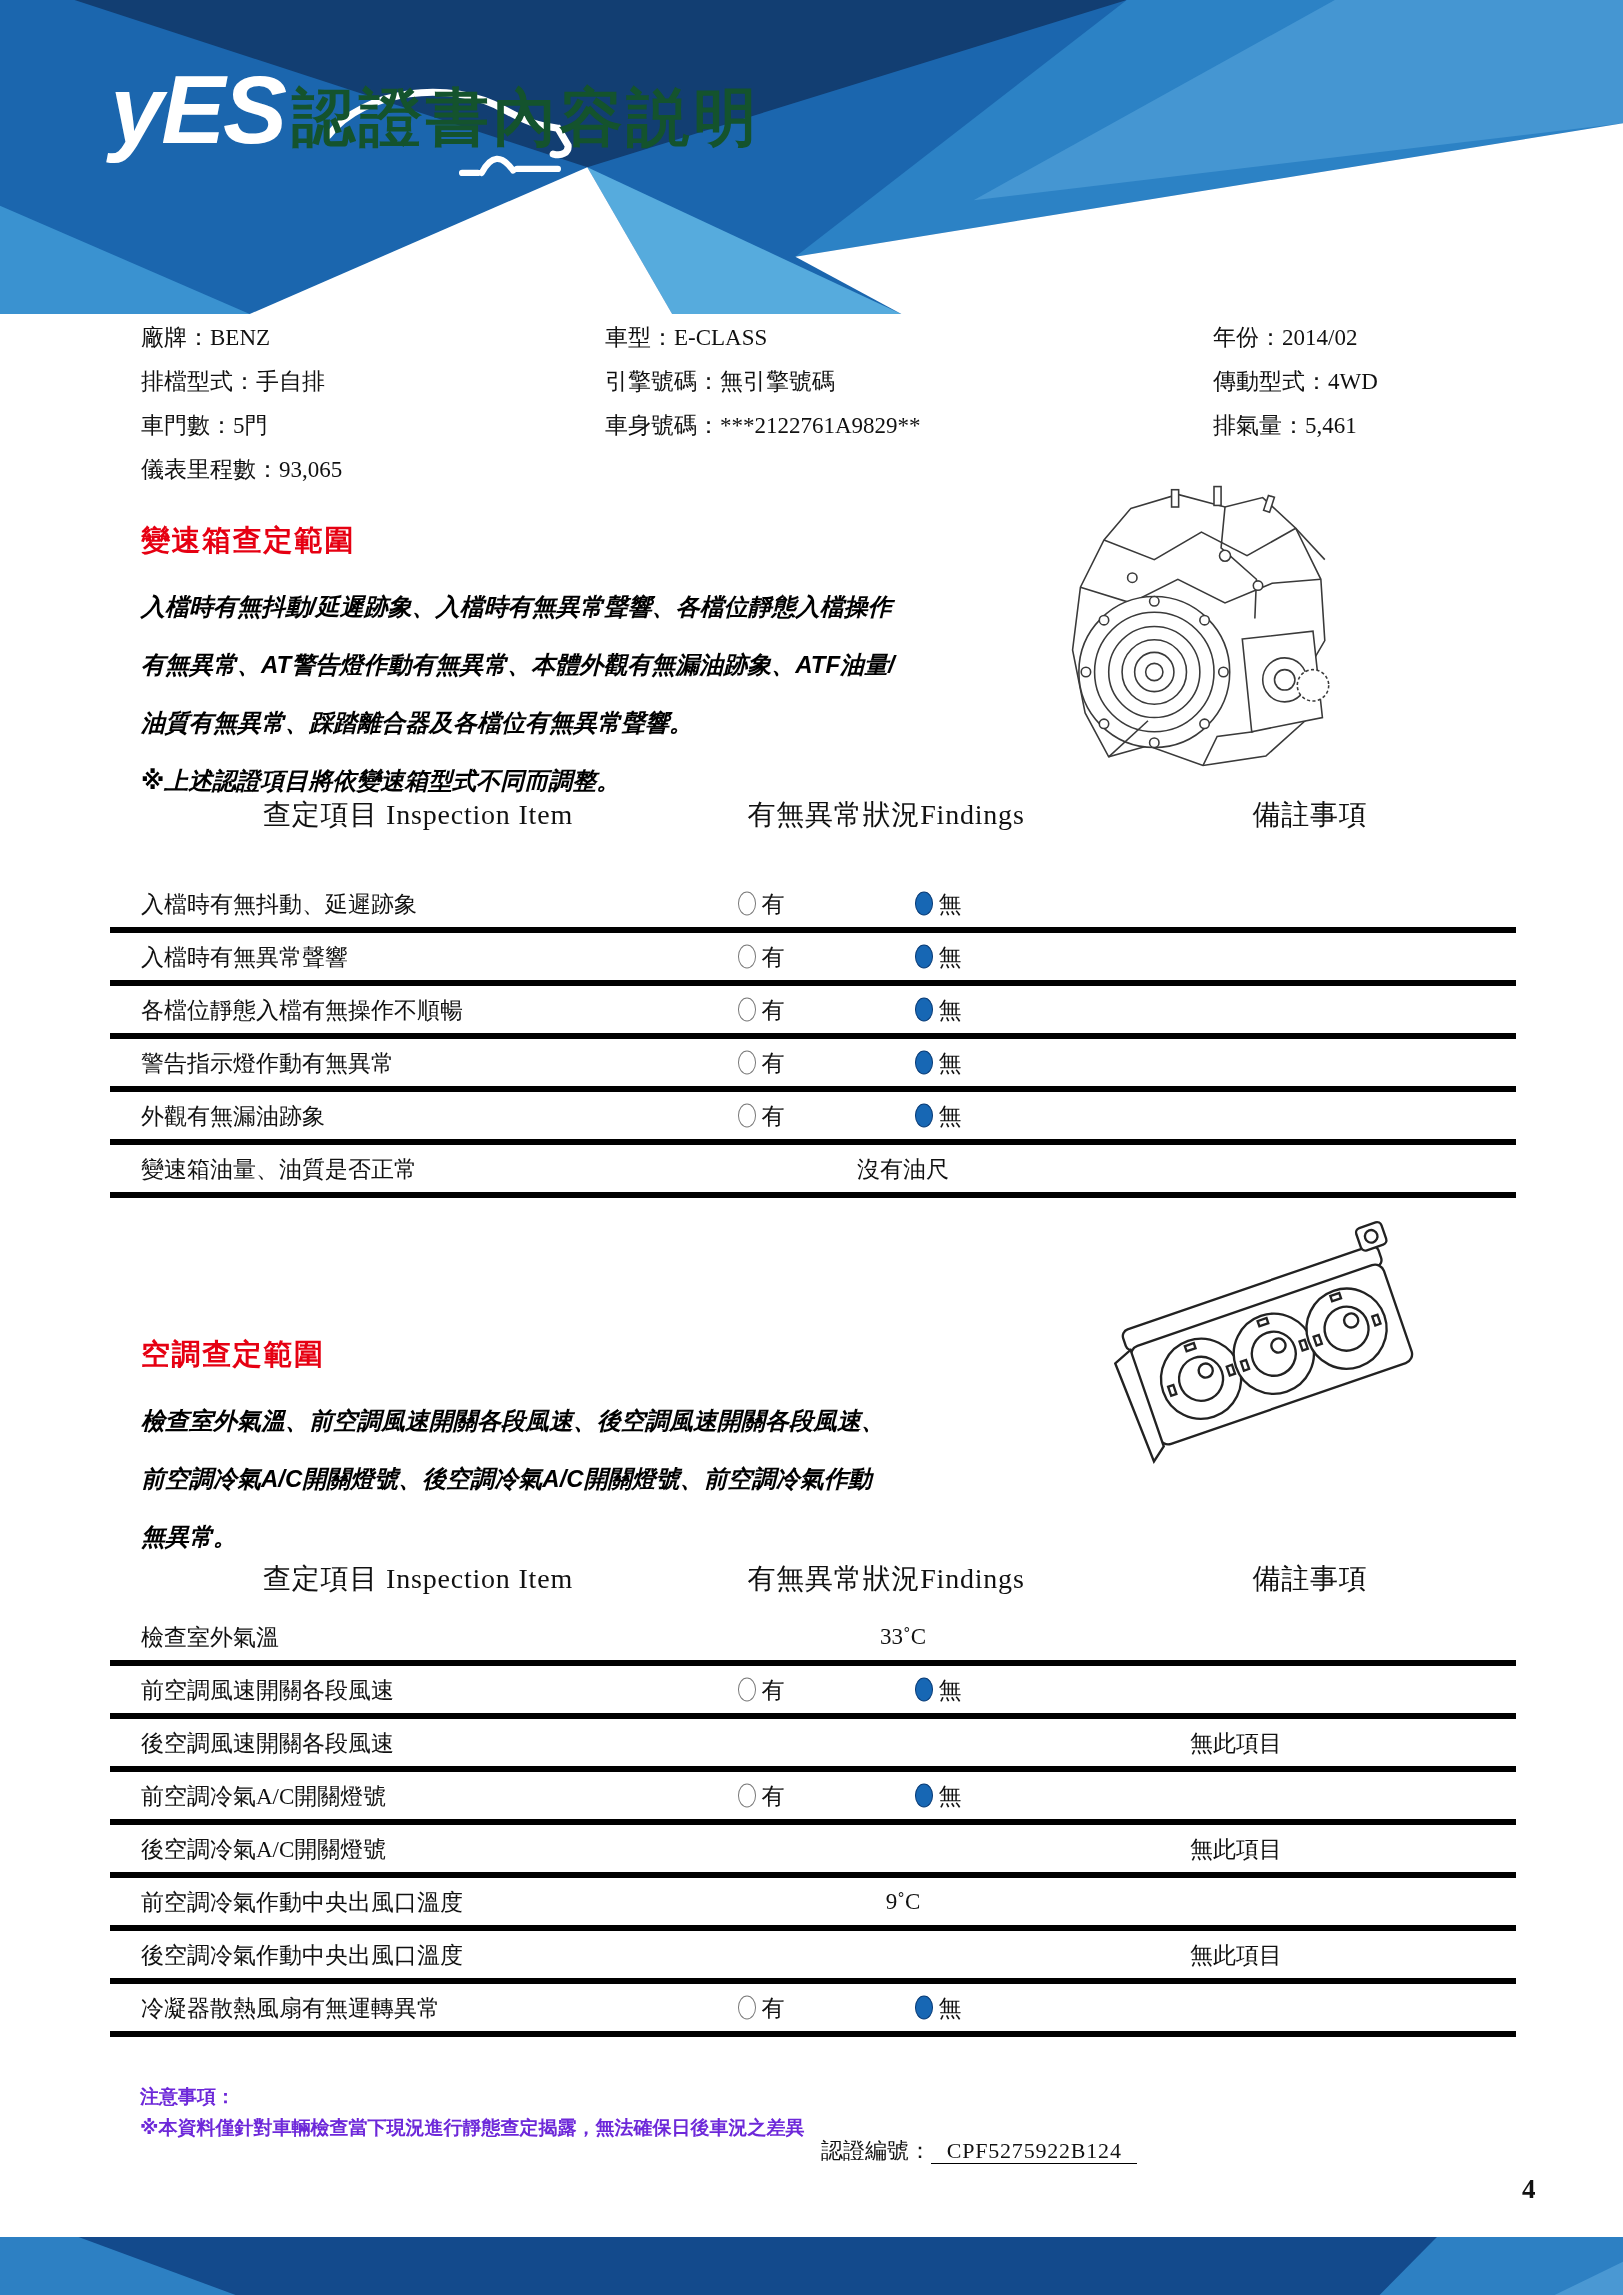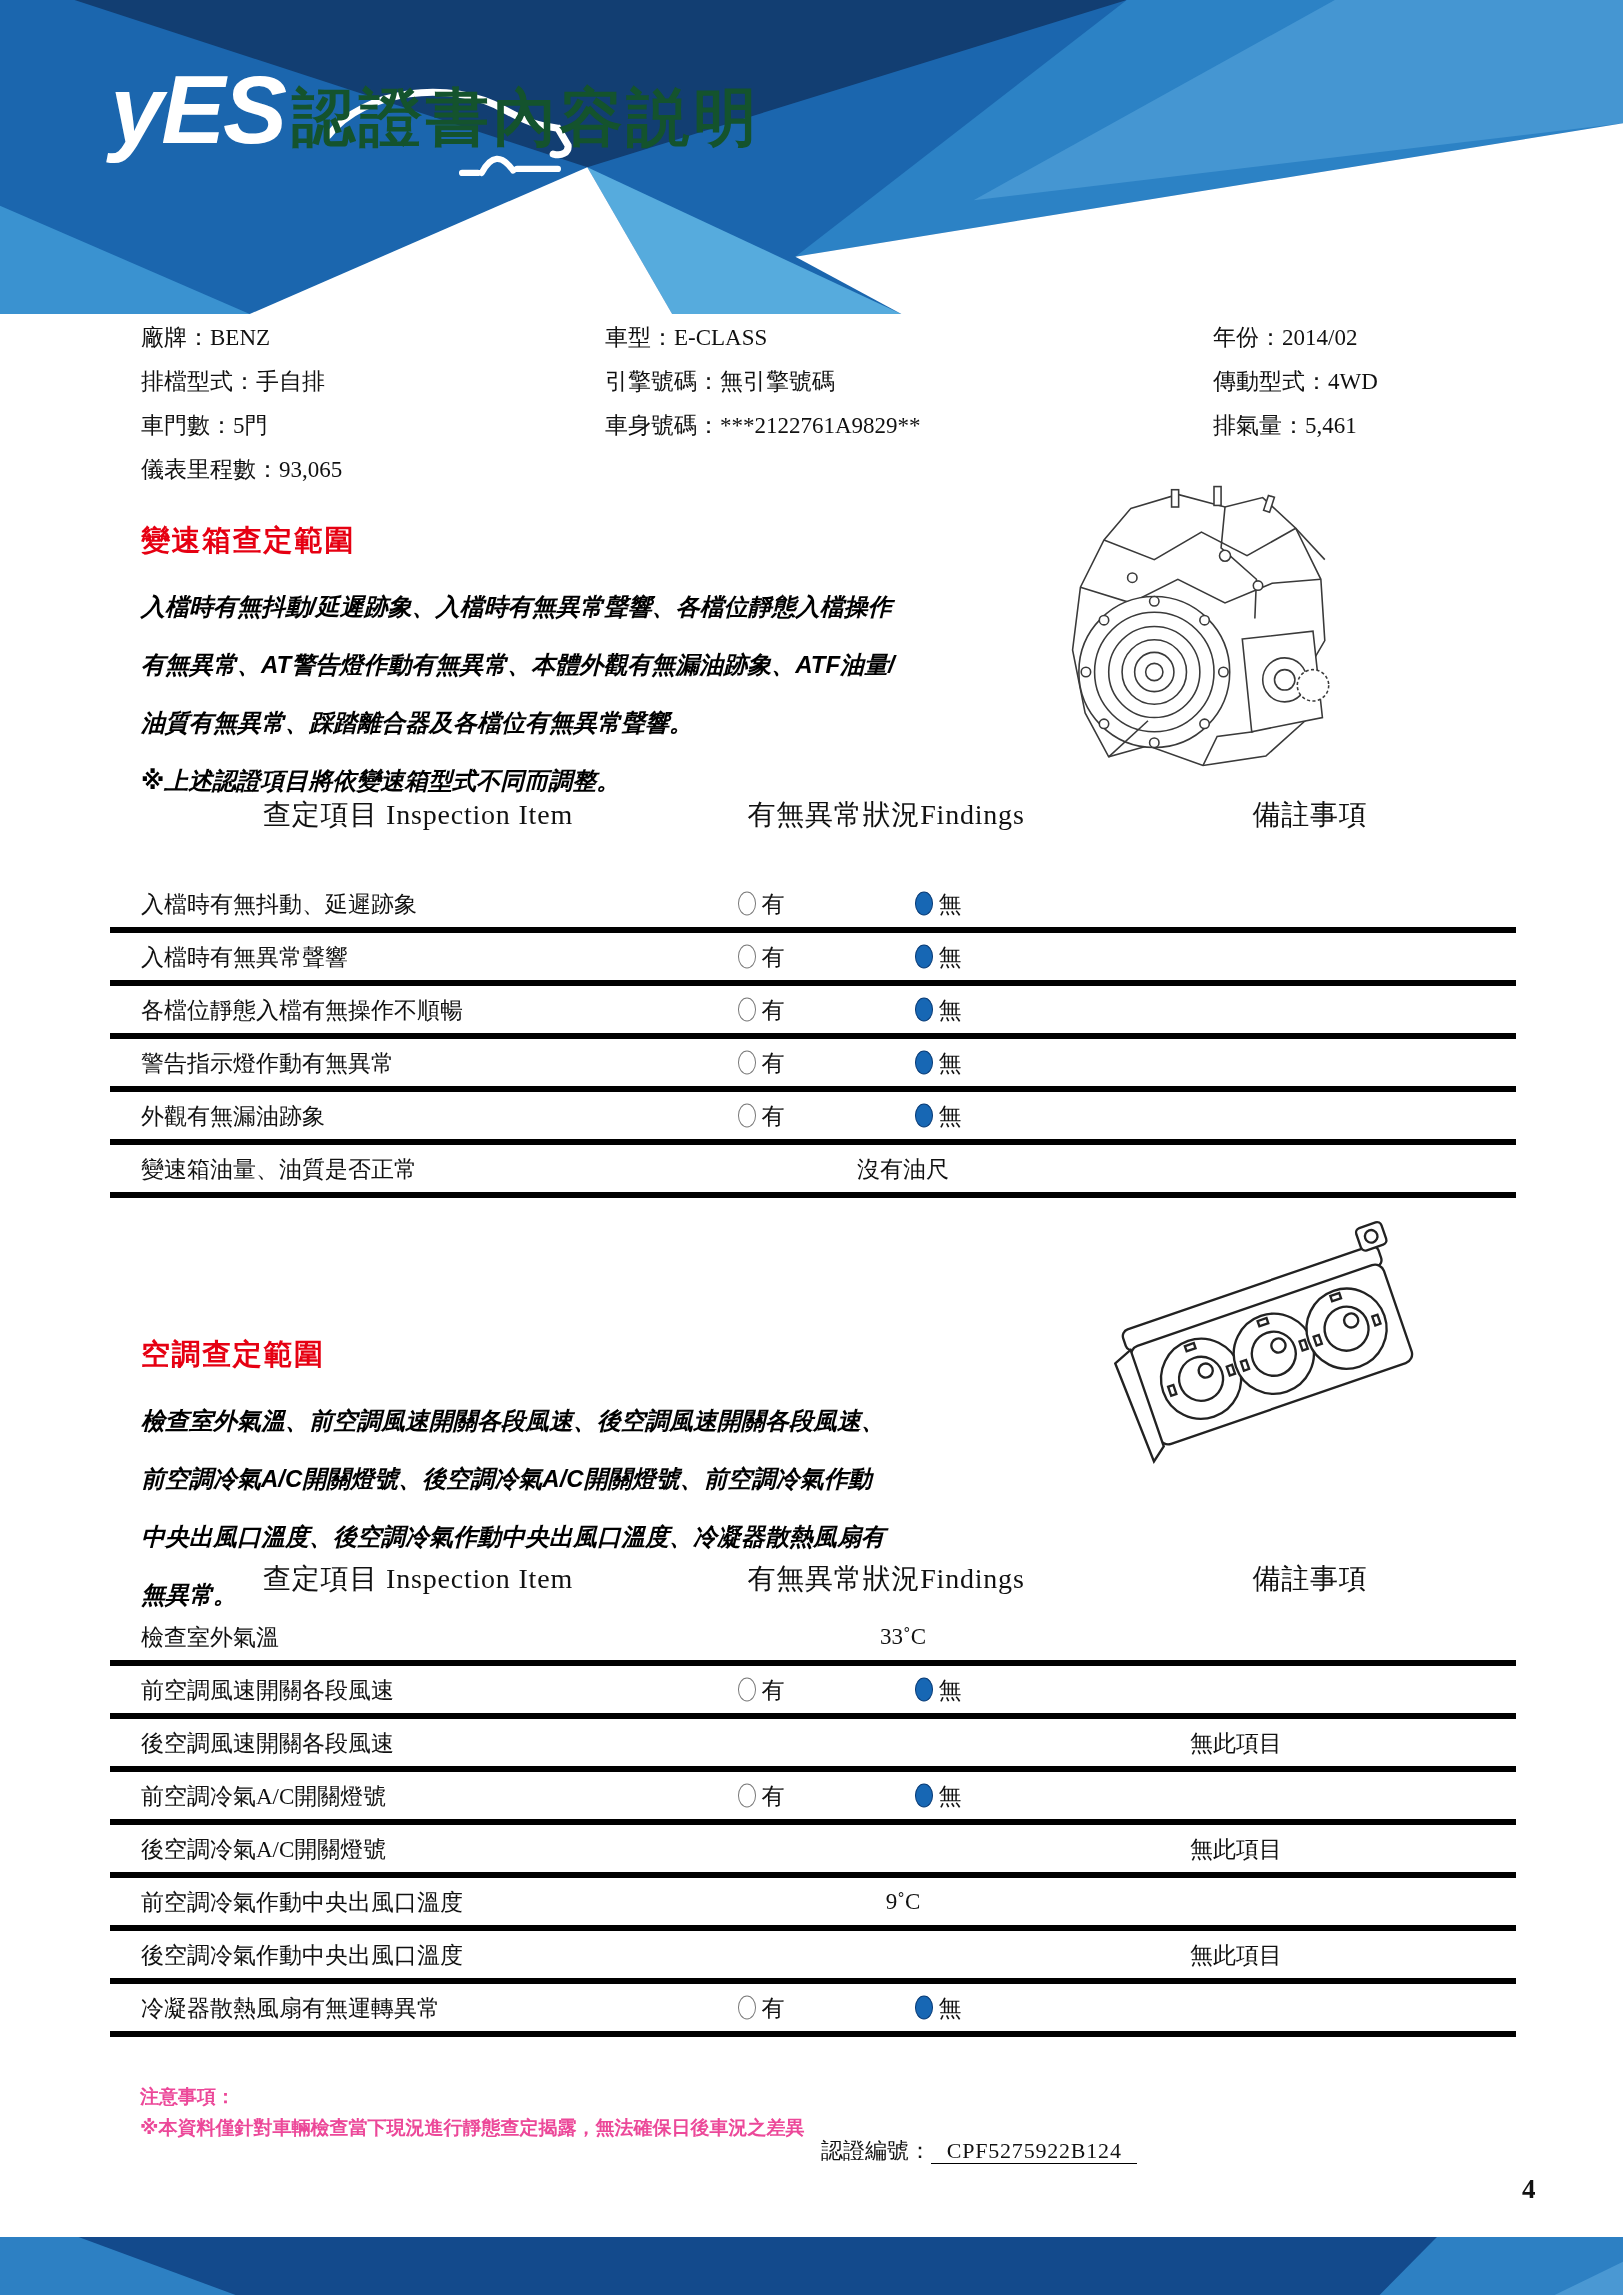--- a/index.html
+++ b/index.html
@@ -48,21 +48,21 @@
   .radio{width:18px;height:23.6px;border:1.6px solid #7a7a7a;border-radius:50%;background:#fff;display:inline-block;box-sizing:border-box;}
   .radio.sel{background:#1767b4;border-color:#0a3c77;}
   .rlabel{font-size:23px;}
   .finding{position:absolute;left:675px;width:236px;top:50%;transform:translateY(-50%);
            text-align:center;font-size:23px;white-space:nowrap;}
   .remark{position:absolute;left:1080px;width:236px;top:50%;transform:translateY(-50%);
           text-align:left;font-size:23px;white-space:nowrap;}
 
   
   .notice{position:absolute;left:140px;top:2081px;font-family:"Liberation Sans","DejaVu Sans",sans-serif;
-          font-weight:bold;font-size:19px;color:#ec4899;}
+          font-weight:bold;font-size:19px;color:#6d28d9;}
   .notice div{line-height:31px;white-space:nowrap;}
   .cert-line{position:absolute;left:821px;top:2136px;font-size:22px;white-space:nowrap;}
   .cert-number{border-bottom:1.6px solid #000;padding:0 15.7px;letter-spacing:0.8px;}
   .page-number{position:absolute;left:1522px;top:2174px;font-size:27px;font-weight:bold;}
 
   
   .footer-band{position:absolute;left:0;top:2237px;width:1623px;height:58px;}
 </style>
 </head>
 <body>
@@ -217,21 +217,20 @@
           <span class="item">變速箱油量、油質是否正常</span>
           <span class="finding">沒有油尺</span>
         </div>
       </div>
   </div>
 
   <div class="sec-title" id="sec1-title">空調查定範圍</div>
   <div class="sec-desc" id="sec1-desc">
       <div>檢查室外氣溫、前空調風速開關各段風速、後空調風速開關各段風速、</div>
       <div>前空調冷氣A/C開關燈號、後空調冷氣A/C開關燈號、前空調冷氣作動</div>
-      <div>中央出風口溫度、後空調冷氣作動中央出風口溫度、冷凝器散熱風扇有</div>
       <div>無異常。</div>
     </div>
 
   <svg class="illus" id="illus1" width="314" height="271" viewBox="0 0 400 345">
     <g transform="rotate(-19 200 172)" fill="#ffffff" stroke="#222222" stroke-width="3">
       <rect x="28" y="96" width="344" height="28" rx="9"></rect>
       <rect x="30" y="120" width="340" height="132" rx="12"></rect>
       <polygon points="8,132 32,122 32,252 14,266"></polygon>
       <rect x="352" y="70" width="34" height="30" rx="6"></rect>
       <circle cx="369" cy="85" r="8"></circle>

